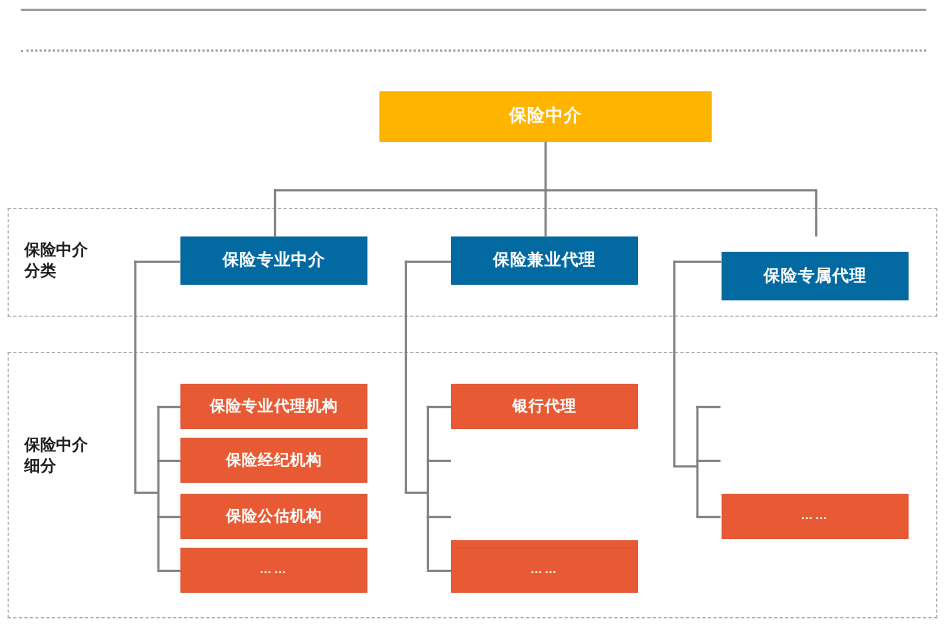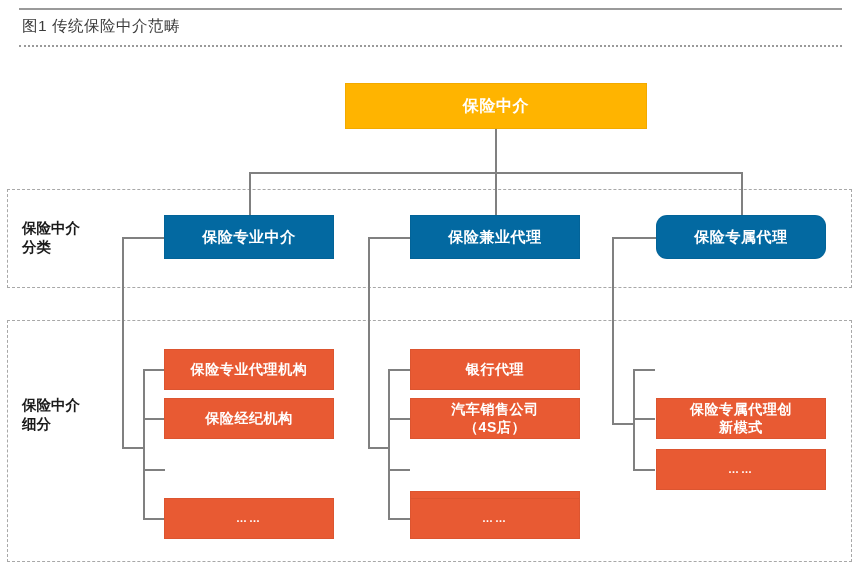--- a/index.html
+++ b/index.html
@@ -67,76 +67,72 @@
   .ln{position:absolute;background:#808080;}
   .lnv{width:1.6px;}
   .lnh{height:1.6px;}
 </style>
 </head>
 <body>
 
 <div id="root">
 
   <div class="rule-top"></div>
-  <div class="fig-title">图1  传统保险中介范畴</div>
   <div class="rule-dotted"></div>
 
   <div class="band" id="band-class"></div>
   <div class="band" id="band-detail"></div>
 
   <div class="band-label" id="label-class">保险中介
 分类</div>
   <div class="band-label" id="label-detail">保险中介
 细分</div>
 
   <div class="box box-root" style="left:345px;top:83px;width:302px;height:46px;">保险中介</div>
 
   <div class="ln lnv" style="left:495px;top:129px;height:43px;"></div>
   <div class="ln lnh" style="left:249px;top:172px;width:493px;"></div>
   <div class="ln lnv" style="left:249px;top:172px;height:43px;"></div>
   <div class="ln lnv" style="left:495px;top:172px;height:43px;"></div>
   <div class="ln lnv" style="left:741px;top:172px;height:43px;"></div>
 
   <div class="box box-mid" style="left:164px;top:215px;width:170px;height:44px;">保险专业中介</div>
   <div class="box box-mid" style="left:410px;top:215px;width:170px;height:44px;text-align:center;">保险兼业代理</div>
-  <div class="box box-mid" style="left:656px;top:215px;width:170px;height:44px;border-radius:11px;">保险专属代理</div>
+  <div class="box box-mid" style="left:656px;top:229px;width:170px;height:44px;">保险专属代理</div>
 
   <div class="ln lnh" style="left:122px;top:237px;width:42px;"></div>
   <div class="ln lnv" style="left:122px;top:237px;height:211px;"></div>
   <div class="ln lnh" style="left:122px;top:447px;width:22px;"></div>
   <div class="ln lnv" style="left:143px;top:369px;height:149px;"></div>
   <div class="ln lnh" style="left:143px;top:369px;width:22px;"></div>
   <div class="ln lnh" style="left:143px;top:418px;width:22px;"></div>
   <div class="ln lnh" style="left:143px;top:469px;width:22px;"></div>
   <div class="ln lnh" style="left:143px;top:518px;width:22px;"></div>
 
   <div class="box box-leaf" style="left:164px;top:398px;width:170px;height:41px;">保险经纪机构</div>
   <div class="box box-leaf" style="left:164px;top:349px;width:170px;height:41px;">保险专业代理机构</div>
+  <div class="box box-leaf" style="left:164px;top:449px;width:170px;height:41px;">保险公估机构</div>
   <div class="box box-leaf box-dots" style="left:164px;top:498px;width:170px;height:41px;">……</div>
 
   <div class="ln lnh" style="left:368px;top:237px;width:42px;"></div>
   <div class="ln lnv" style="left:368px;top:237px;height:211px;"></div>
   <div class="ln lnh" style="left:368px;top:447px;width:22px;"></div>
   <div class="ln lnv" style="left:388px;top:369px;height:149px;"></div>
   <div class="ln lnh" style="left:388px;top:369px;width:22px;"></div>
   <div class="ln lnh" style="left:388px;top:418px;width:22px;"></div>
   <div class="ln lnh" style="left:388px;top:469px;width:22px;"></div>
   <div class="ln lnh" style="left:388px;top:518px;width:22px;"></div>
 
   <div class="box box-leaf" style="left:410px;top:349px;width:170px;height:41px;">银行代理</div>
-  <div class="box box-leaf" style="left:410px;top:398px;width:170px;height:41px;white-space:pre-line;">汽车销售公司
-（4S店）</div>
   <div class="box box-leaf" style="left:410px;top:449px;width:170px;height:41px;margin-top:42px;">邮政代理</div>
   <div class="box box-leaf box-dots" style="left:410px;top:498px;width:170px;height:41px;">……</div>
 
   <div class="ln lnh" style="left:612px;top:237px;width:44px;"></div>
   <div class="ln lnv" style="left:612px;top:237px;height:187px;"></div>
   <div class="ln lnh" style="left:612px;top:423px;width:22px;"></div>
   <div class="ln lnv" style="left:633px;top:369px;height:101px;"></div>
   <div class="ln lnh" style="left:633px;top:369px;width:22px;"></div>
   <div class="ln lnh" style="left:633px;top:418px;width:22px;"></div>
   <div class="ln lnh" style="left:633px;top:469px;width:22px;"></div>
 
-  <div class="box box-leaf" style="left:656px;top:398px;width:170px;height:41px;white-space:pre-line;">保险专属代理创
-新模式</div>
   <div class="box box-leaf box-dots" style="left:656px;top:449px;width:170px;height:41px;">……</div>
 
 </div>
 
 </body></html>

